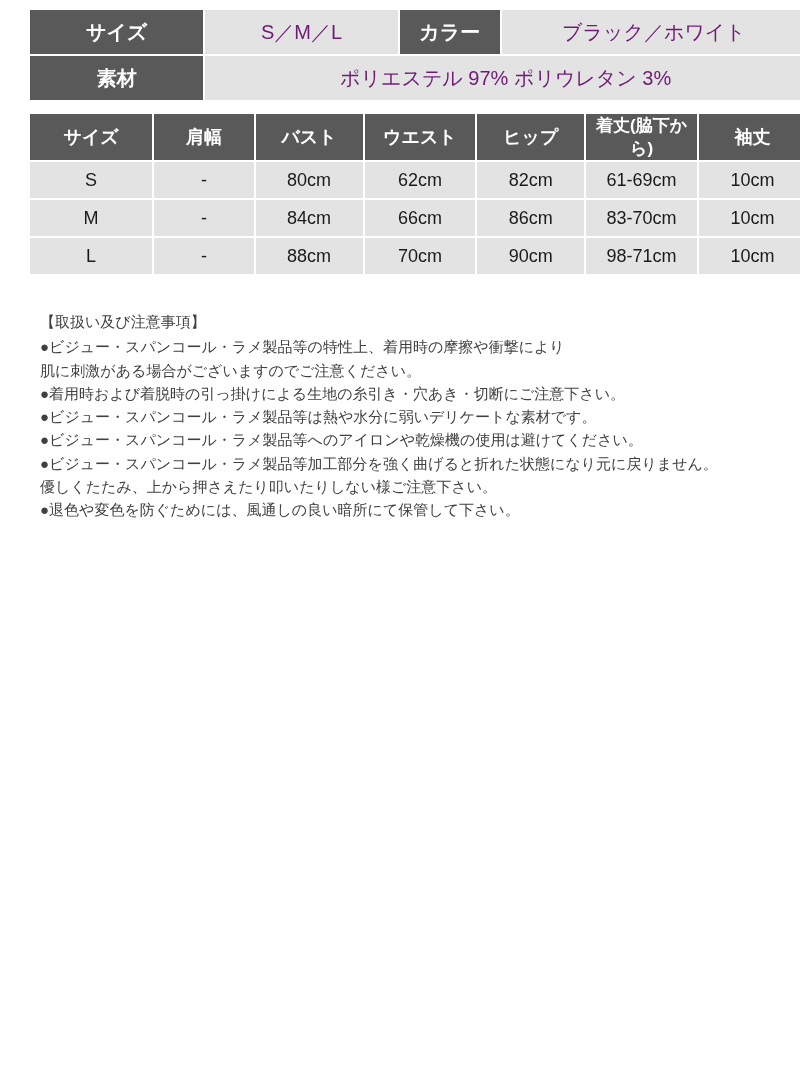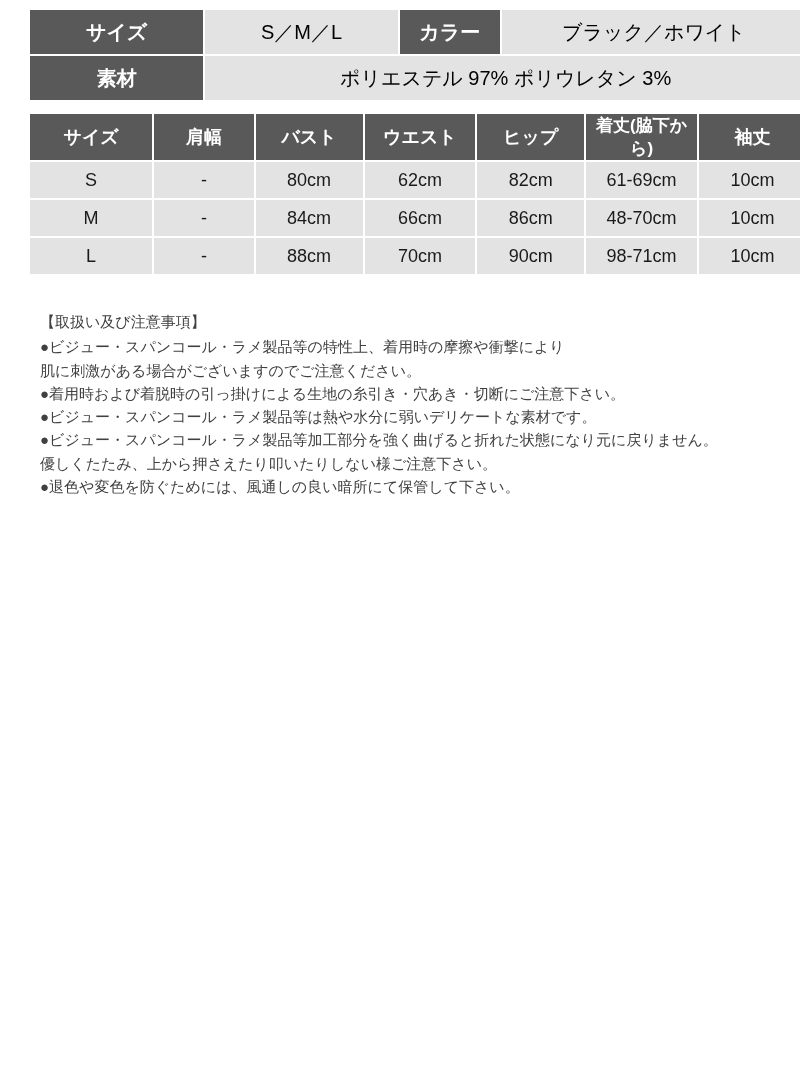--- a/index.html
+++ b/index.html
@@ -39,21 +39,21 @@
     font-size: 20px;
     border: 2px solid #ffffff;
   }
   .spec-table .hdr {
     background: #595959;
     color: #ffffff;
     font-weight: bold;
   }
   .spec-table .val {
     background: #e3e3e3;
-    color: #000000;
+    color: #701a75;
   }
 
   
   .size-table {
     margin-top: 10px;
   }
   .size-table td {
     height: 36px;
     font-size: 18px;
     border: 2px solid #ffffff;
@@ -152,21 +152,21 @@
         <td>82cm</td>
         <td>61-69cm</td>
         <td>10cm</td>
       </tr>
       <tr>
         <td>M</td>
         <td>-</td>
         <td>84cm</td>
         <td>66cm</td>
         <td>86cm</td>
-        <td>48-70cm</td>
+        <td>83-70cm</td>
         <td>10cm</td>
       </tr>
       <tr>
         <td>L</td>
         <td>-</td>
         <td>88cm</td>
         <td>70cm</td>
         <td>90cm</td>
         <td>98-71cm</td>
         <td>10cm</td>
@@ -175,18 +175,19 @@
   </table>
 
 
 
   <div class="notes">
     <div class="note-line note-title">【取扱い及び注意事項】</div>
     <div class="note-line">●ビジュー・スパンコール・ラメ製品等の特性上、着用時の摩擦や衝撃により</div>
     <div class="note-line">肌に刺激がある場合がございますのでご注意ください。</div>
     <div class="note-line">●着用時および着脱時の引っ掛けによる生地の糸引き・穴あき・切断にご注意下さい。</div>
     <div class="note-line">●ビジュー・スパンコール・ラメ製品等は熱や水分に弱いデリケートな素材です。</div>
+    <div class="note-line">●ビジュー・スパンコール・ラメ製品等へのアイロンや乾燥機の使用は避けてください。</div>
     <div class="note-line">●ビジュー・スパンコール・ラメ製品等加工部分を強く曲げると折れた状態になり元に戻りません。</div>
     <div class="note-line">優しくたたみ、上から押さえたり叩いたりしない様ご注意下さい。</div>
     <div class="note-line">●退色や変色を防ぐためには、風通しの良い暗所にて保管して下さい。</div>
   </div>
 
 </div>
 
 </body></html>

